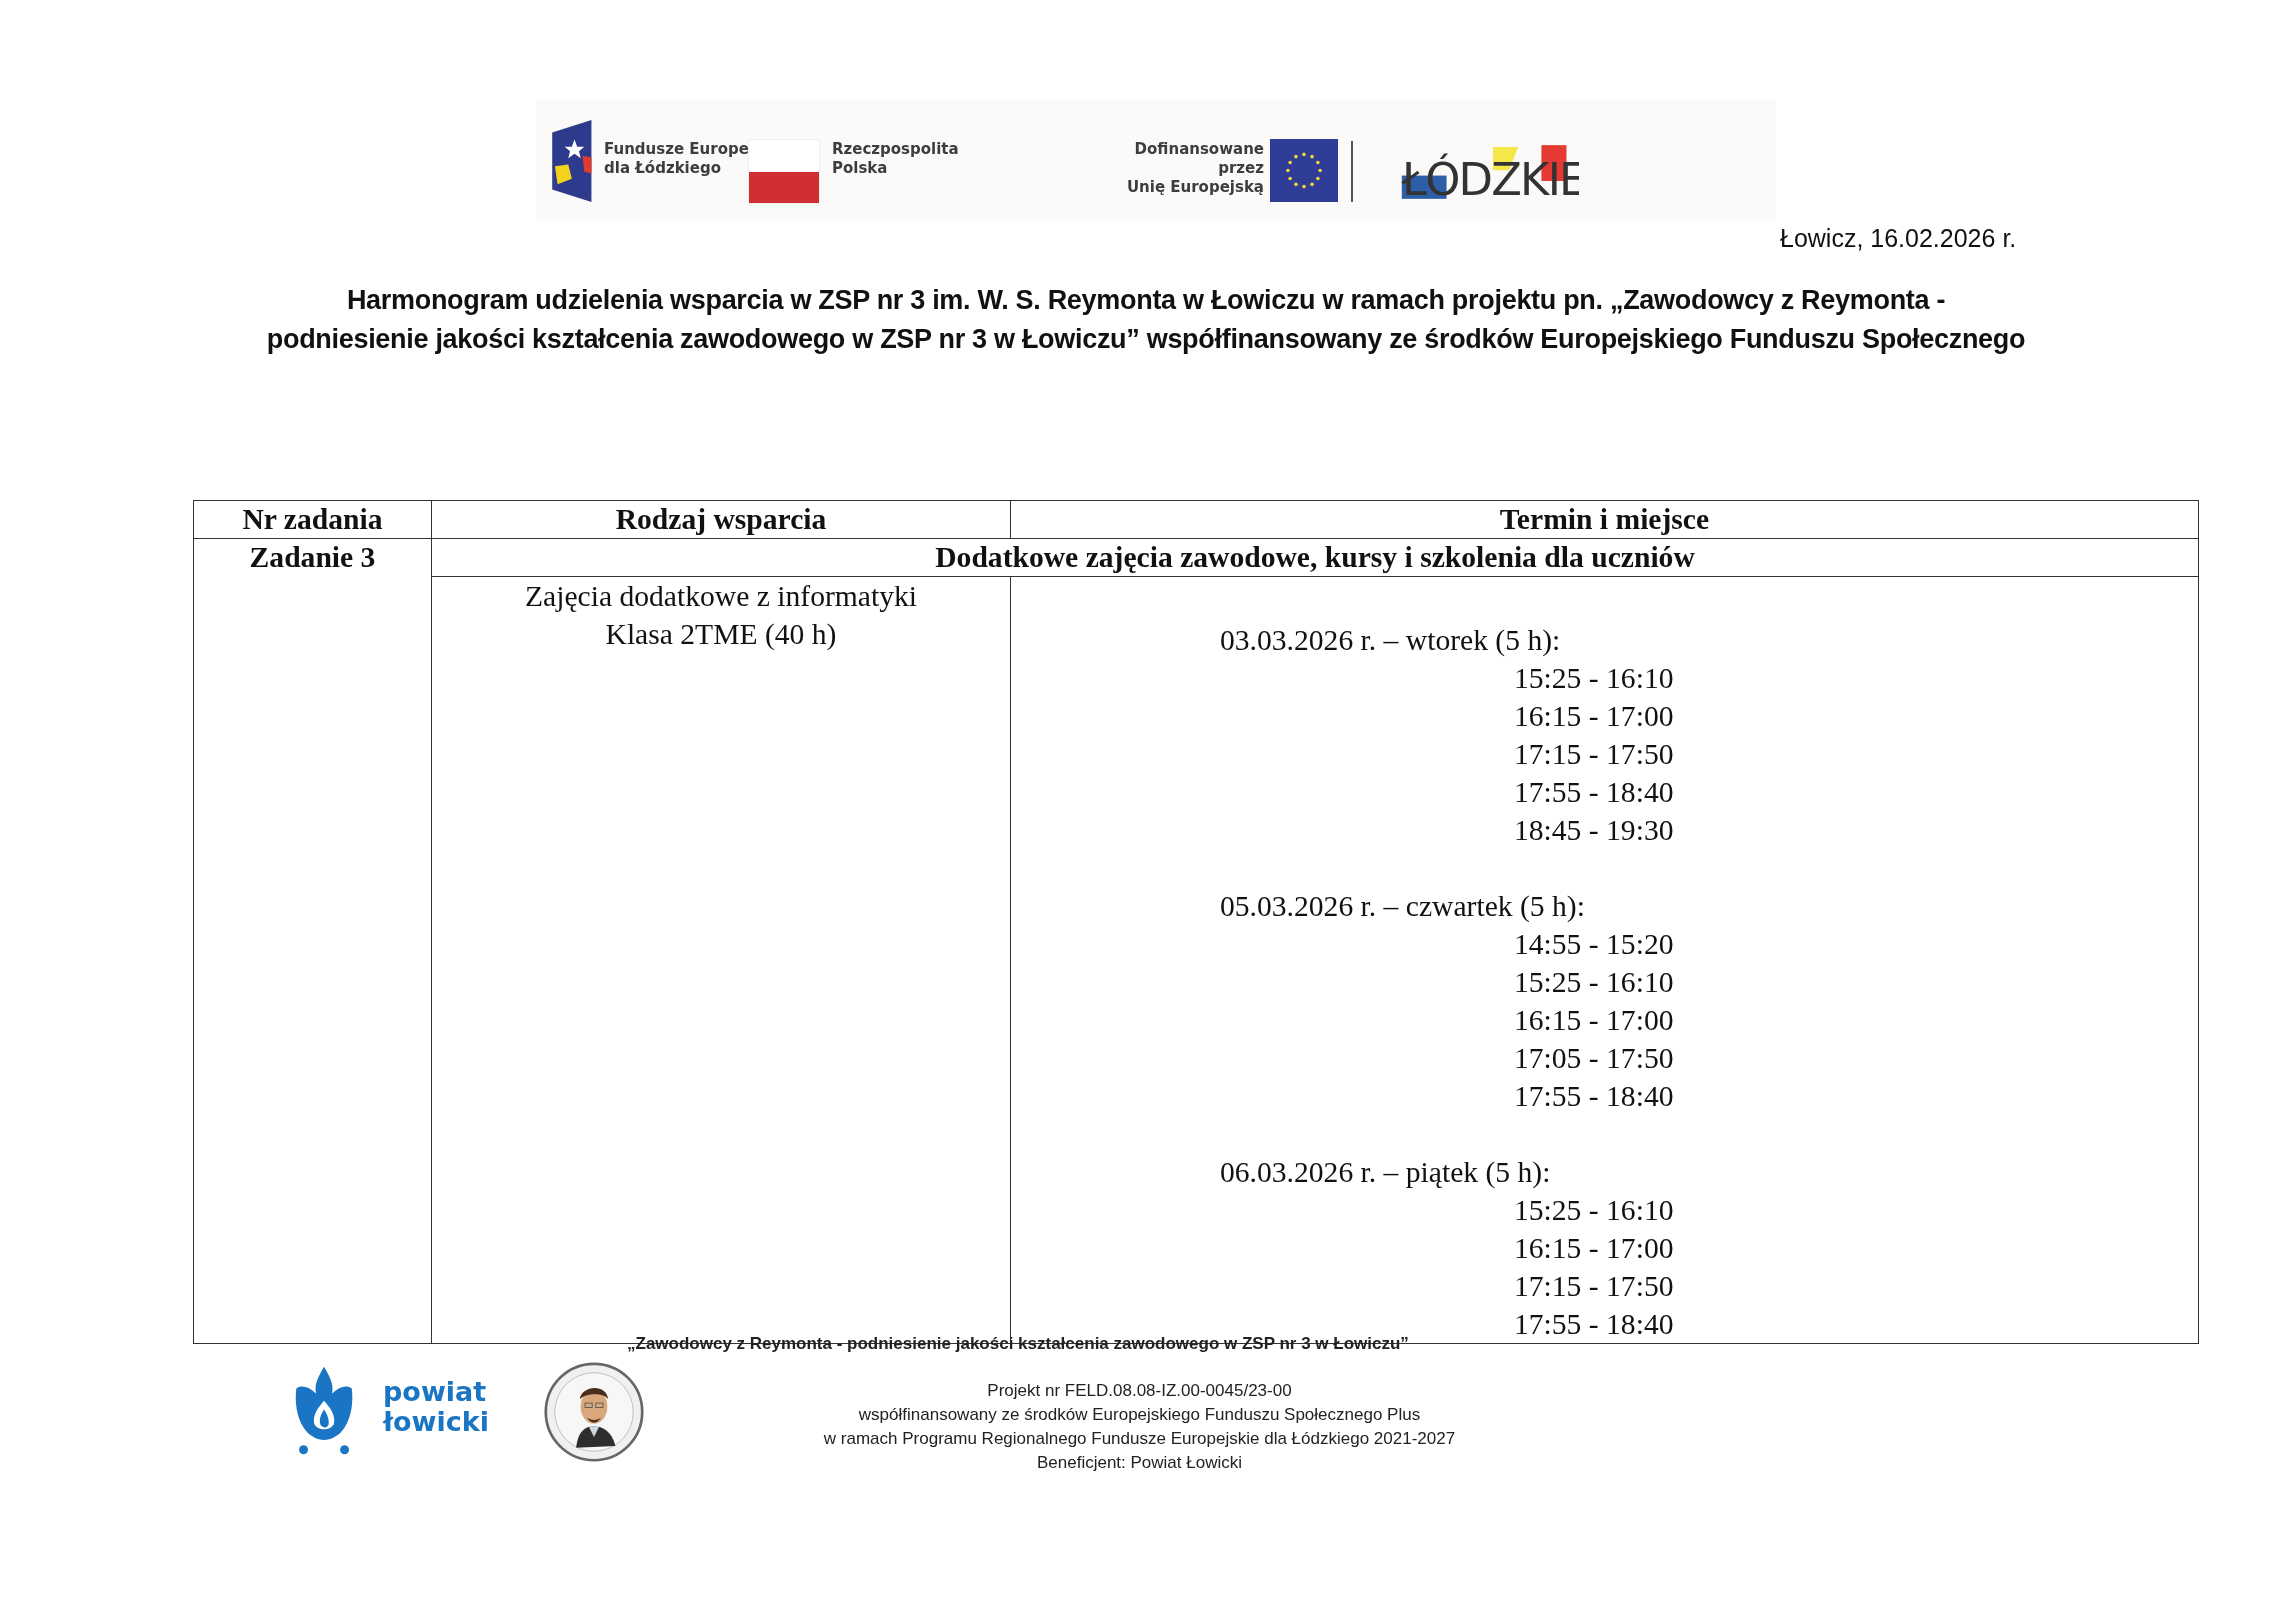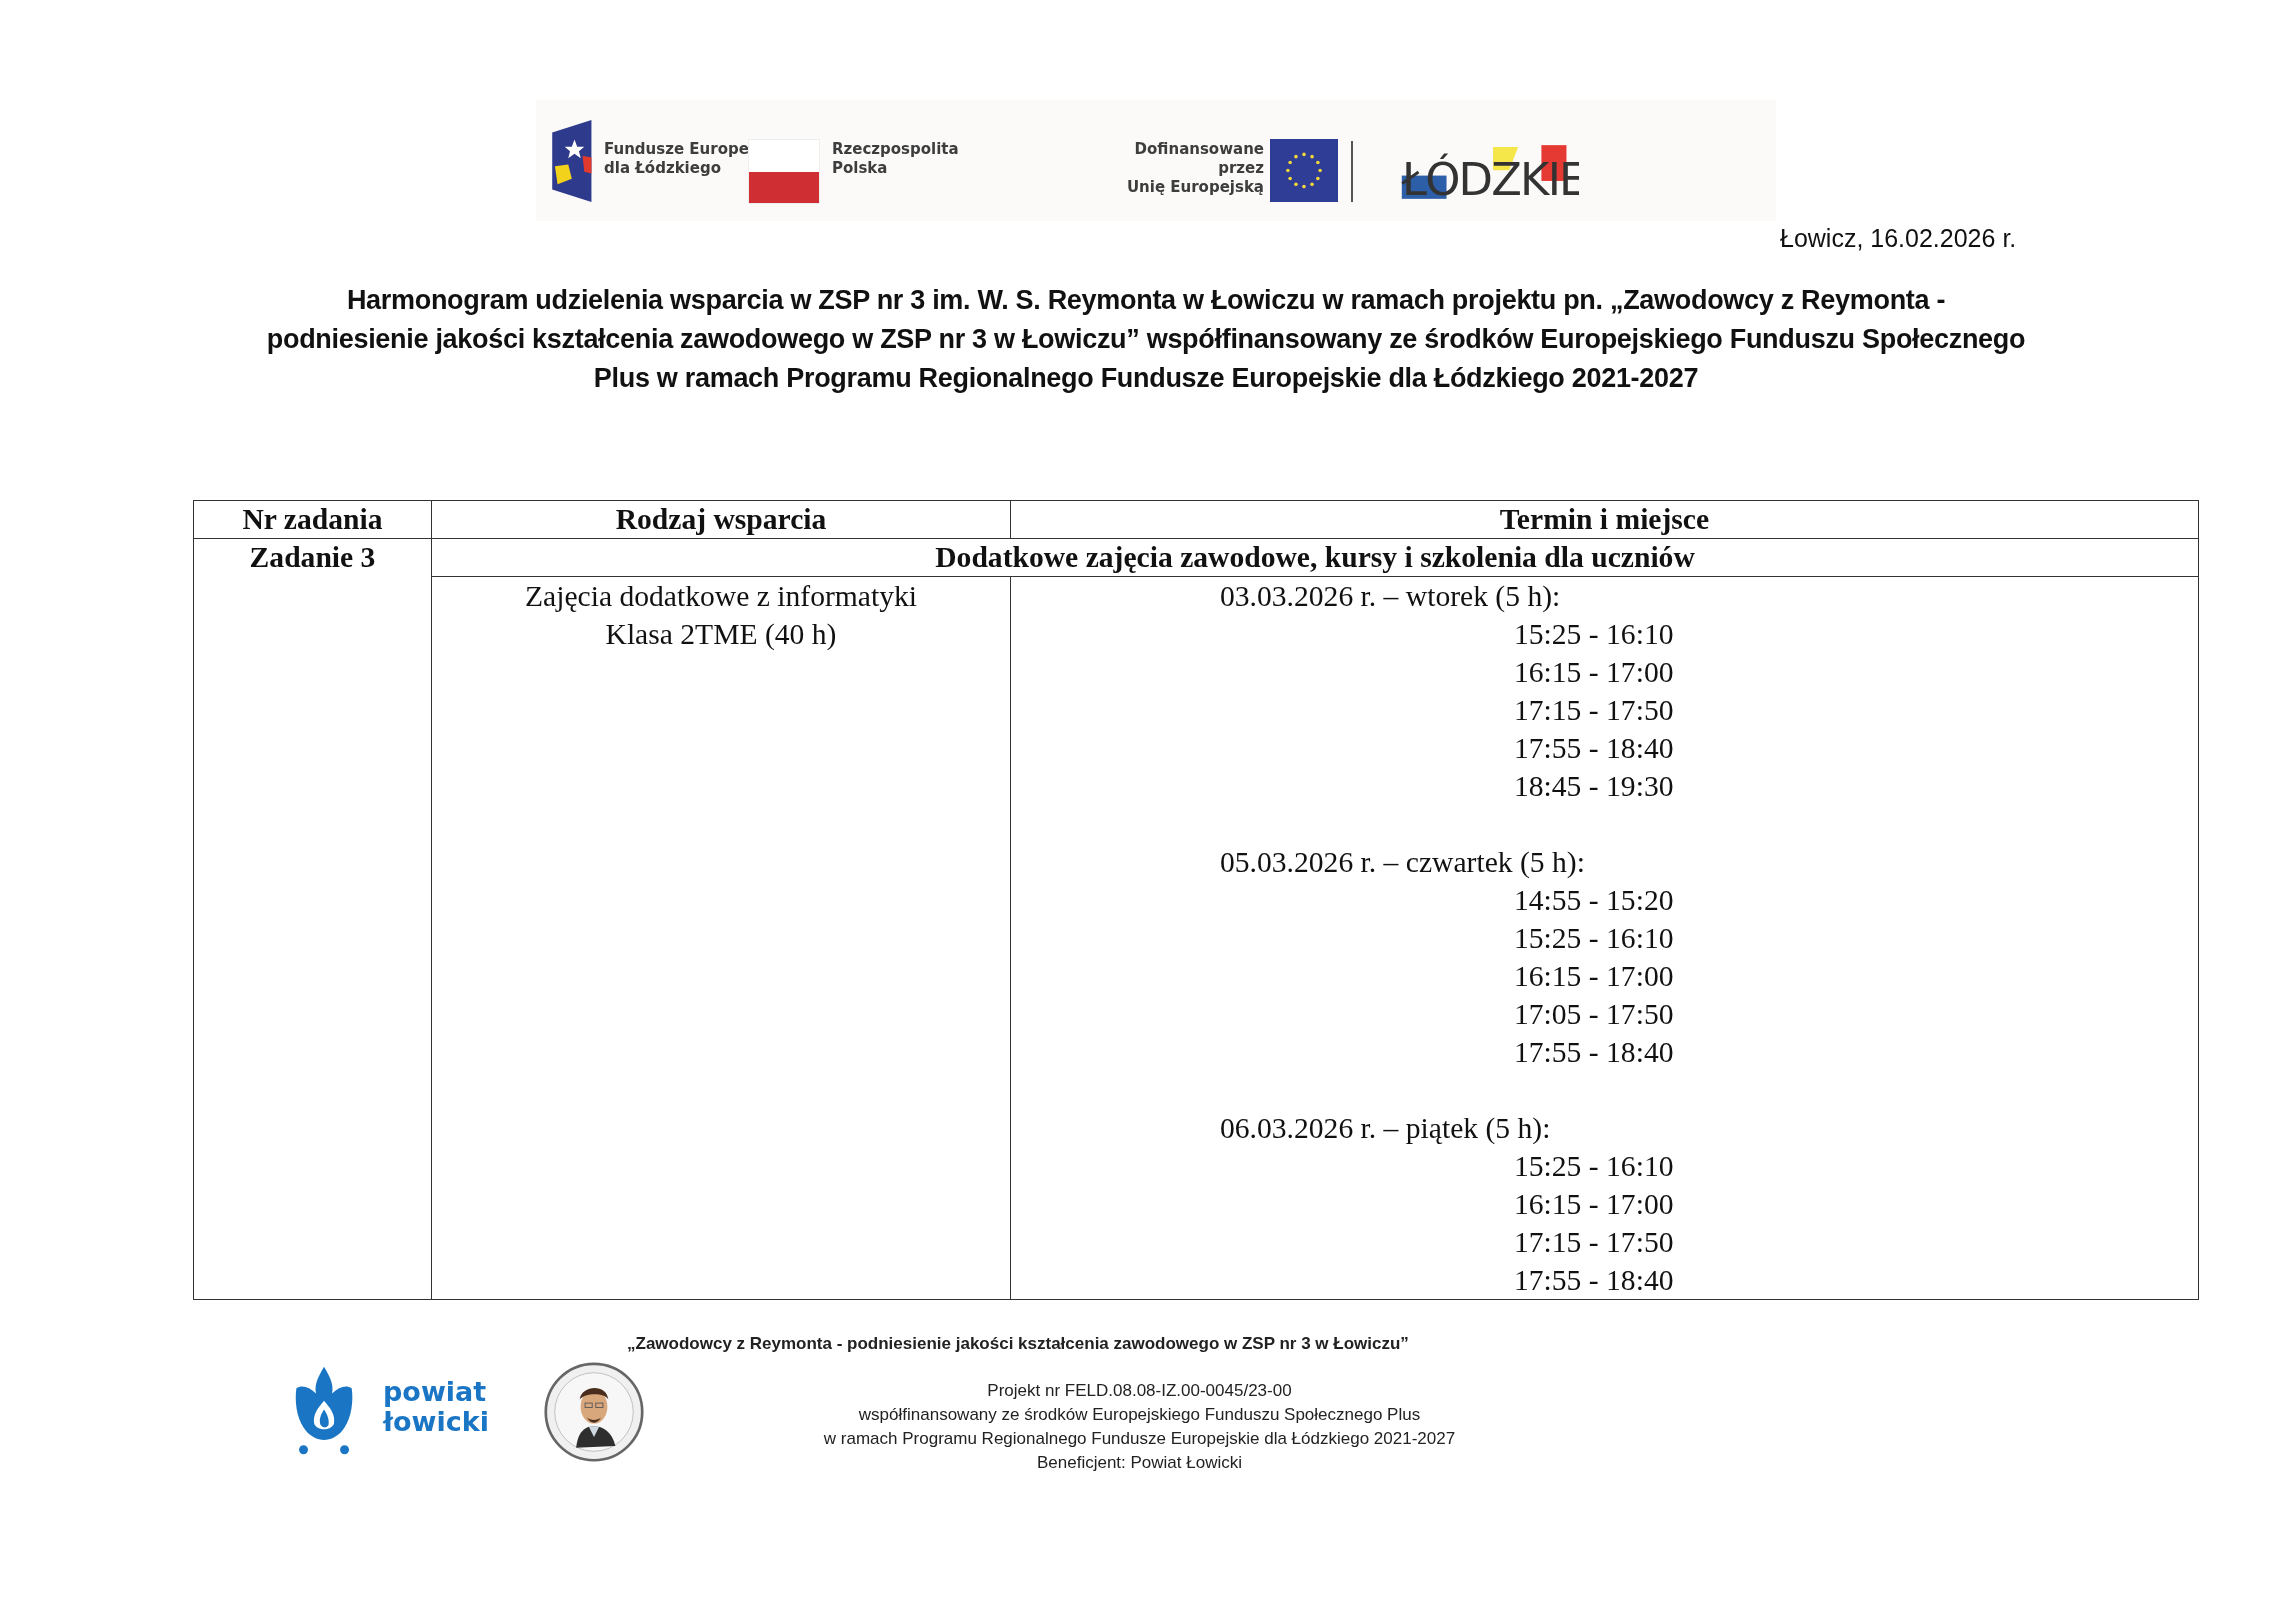--- a/index.html
+++ b/index.html
@@ -27,21 +27,21 @@
   
   .tbl { position: absolute; left: 193px; top: 500px; width: 2006px; border-collapse: collapse; table-layout: fixed; font-family: "Liberation Serif", serif; font-size: 29.6px; }
   .tbl td, .tbl th { border: 1.8px solid #333; padding: 0; vertical-align: top; }
   .tbl th { font-weight: bold; text-align: center; height: 37px; line-height: 36px; }
   .tbl .col1 { width: 238px; }
   .tbl .col2 { width: 579px; }
   .tbl .task-cell { font-weight: bold; text-align: center; line-height: 36px; }
   .tbl .section-cell { font-weight: bold; text-align: center; line-height: 36px; height: 37px; }
   .tbl .type-cell { text-align: center; line-height: 38px; border-top: 1.8px solid #333; }
   .tbl .schedule-cell { line-height: 38px; height: 716px; }
-  .sched { padding-left: 209px; }
+  .sched { padding-left: 209px; margin-top: 44px; }
   .sched .day-heading { display: block; }
   .sched .slot { display: block; padding-left: 294px; }
   .sched .gap { display: block; height: 38px; }
 
   
   .f-project { position: absolute; left: 627px; top: 1334px; width: 1075px; text-align: left; font-family: "Liberation Sans", sans-serif; font-weight: bold; font-size: 17px; color: #222; }
   .f-info { position: absolute; left: 602px; top: 1379px; width: 1075px; text-align: center; font-family: "Liberation Sans", sans-serif; font-size: 17px; line-height: 24px; color: #222; }
   .f-info span { display: block; }
   .powiat-logo { position: absolute; left: 291px; top: 1365px; width: 67px; height: 91px; }
   .powiat-text { position: absolute; left: 383px; top: 1377px; font-family: "DejaVu Sans", sans-serif; font-weight: bold; font-size: 27px; line-height: 30px; color: #1a76c4; }
@@ -100,21 +100,20 @@
     <rect x="158" y="10" width="28" height="40" fill="#e53a33"></rect>
     <text x="2" y="66" font-family="DejaVu Sans, sans-serif" font-size="50" fill="#333" letter-spacing="-2" font-weight="normal">ŁÓDZKIE</text>
   </svg>
 </div>
 
 <div class="date-line">Łowicz, 16.02.2026 r.</div>
 
 <div class="title">
   <span>Harmonogram udzielenia wsparcia w ZSP nr 3 im. W. S. Reymonta w Łowiczu w ramach projektu pn. „Zawodowcy z Reymonta -</span>
   <span>podniesienie jakości kształcenia zawodowego w ZSP nr 3 w Łowiczu” współfinansowany ze środków Europejskiego Funduszu Społecznego</span>
-  <span>Plus w ramach Programu Regionalnego Fundusze Europejskie dla Łódzkiego 2021-2027</span>
 </div>
 
 <table class="tbl">
   <colgroup>
     <col class="col1">
       <col class="col2">
       <col>
   </colgroup>
   <tbody>
       <tr>

